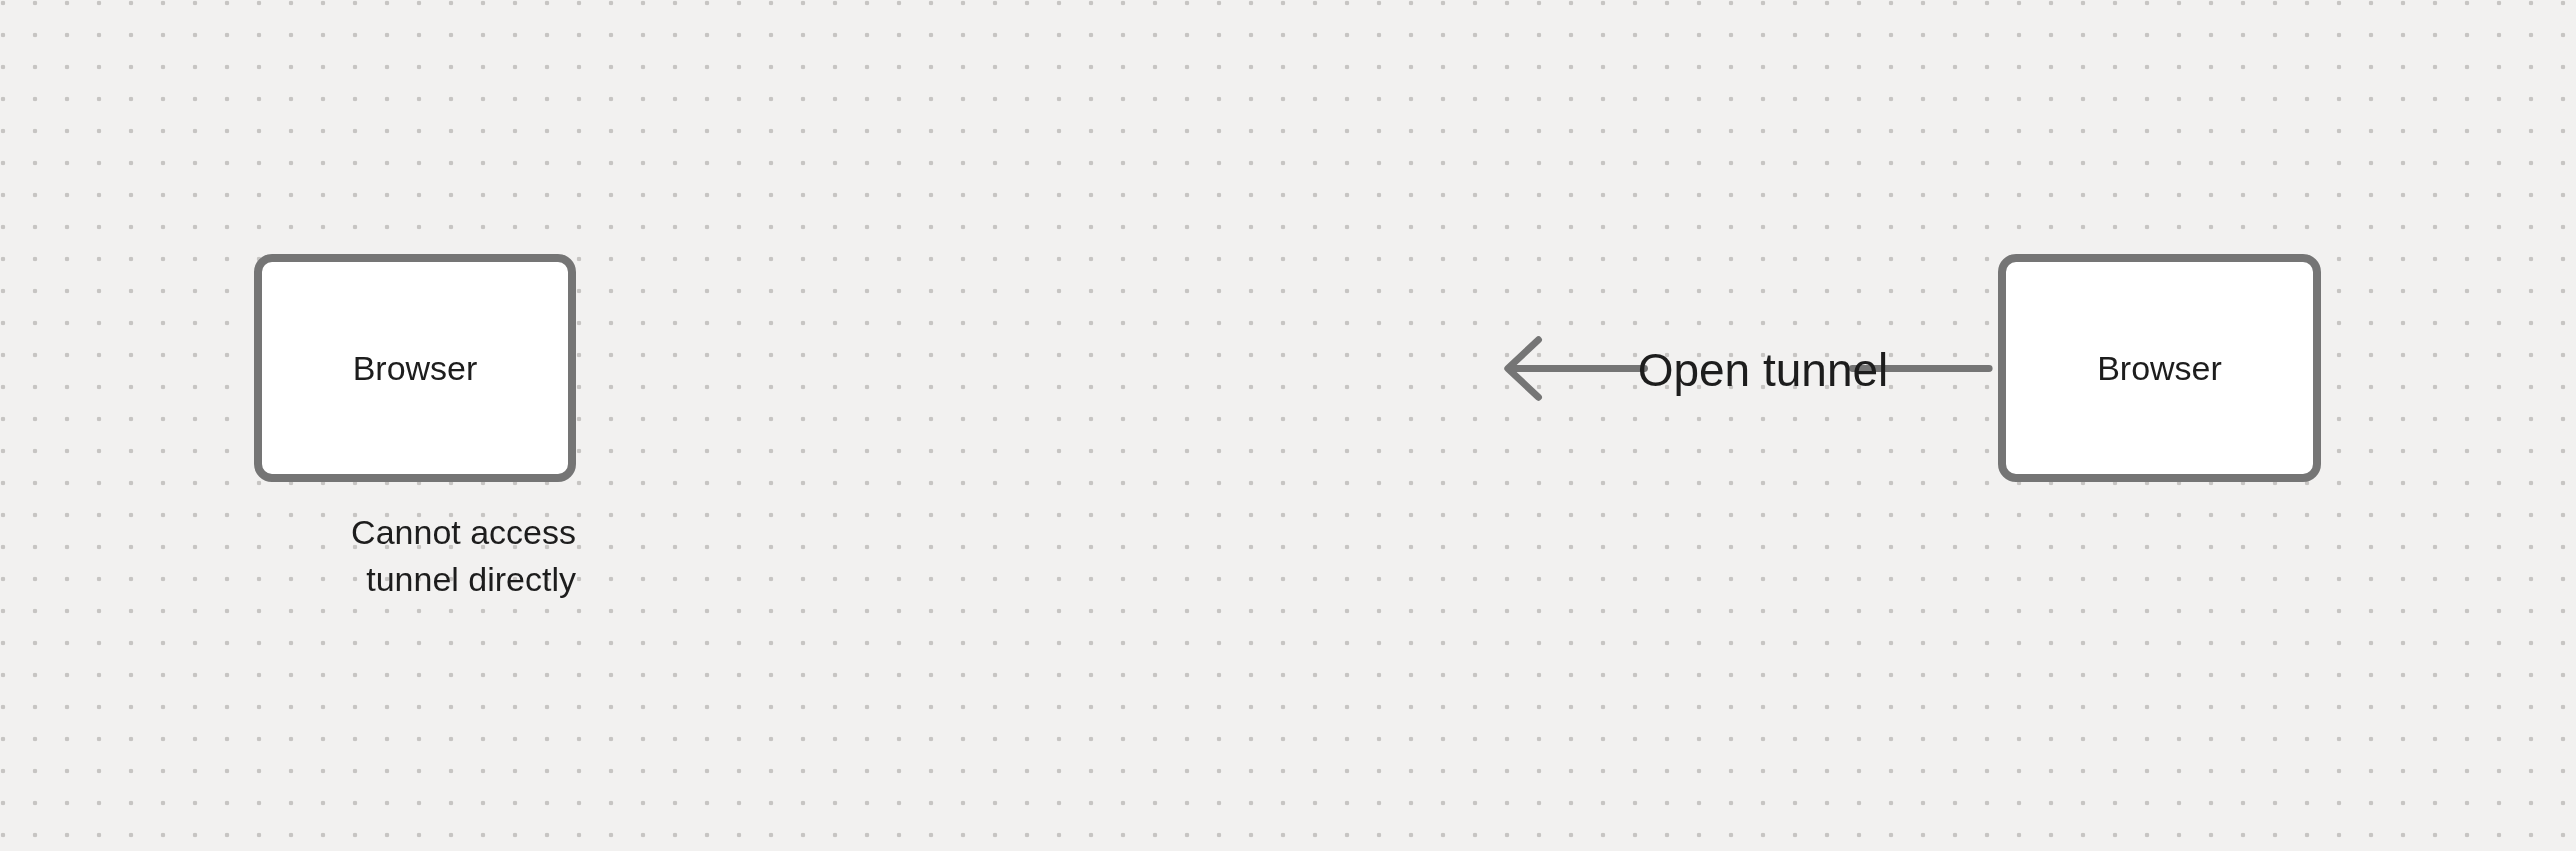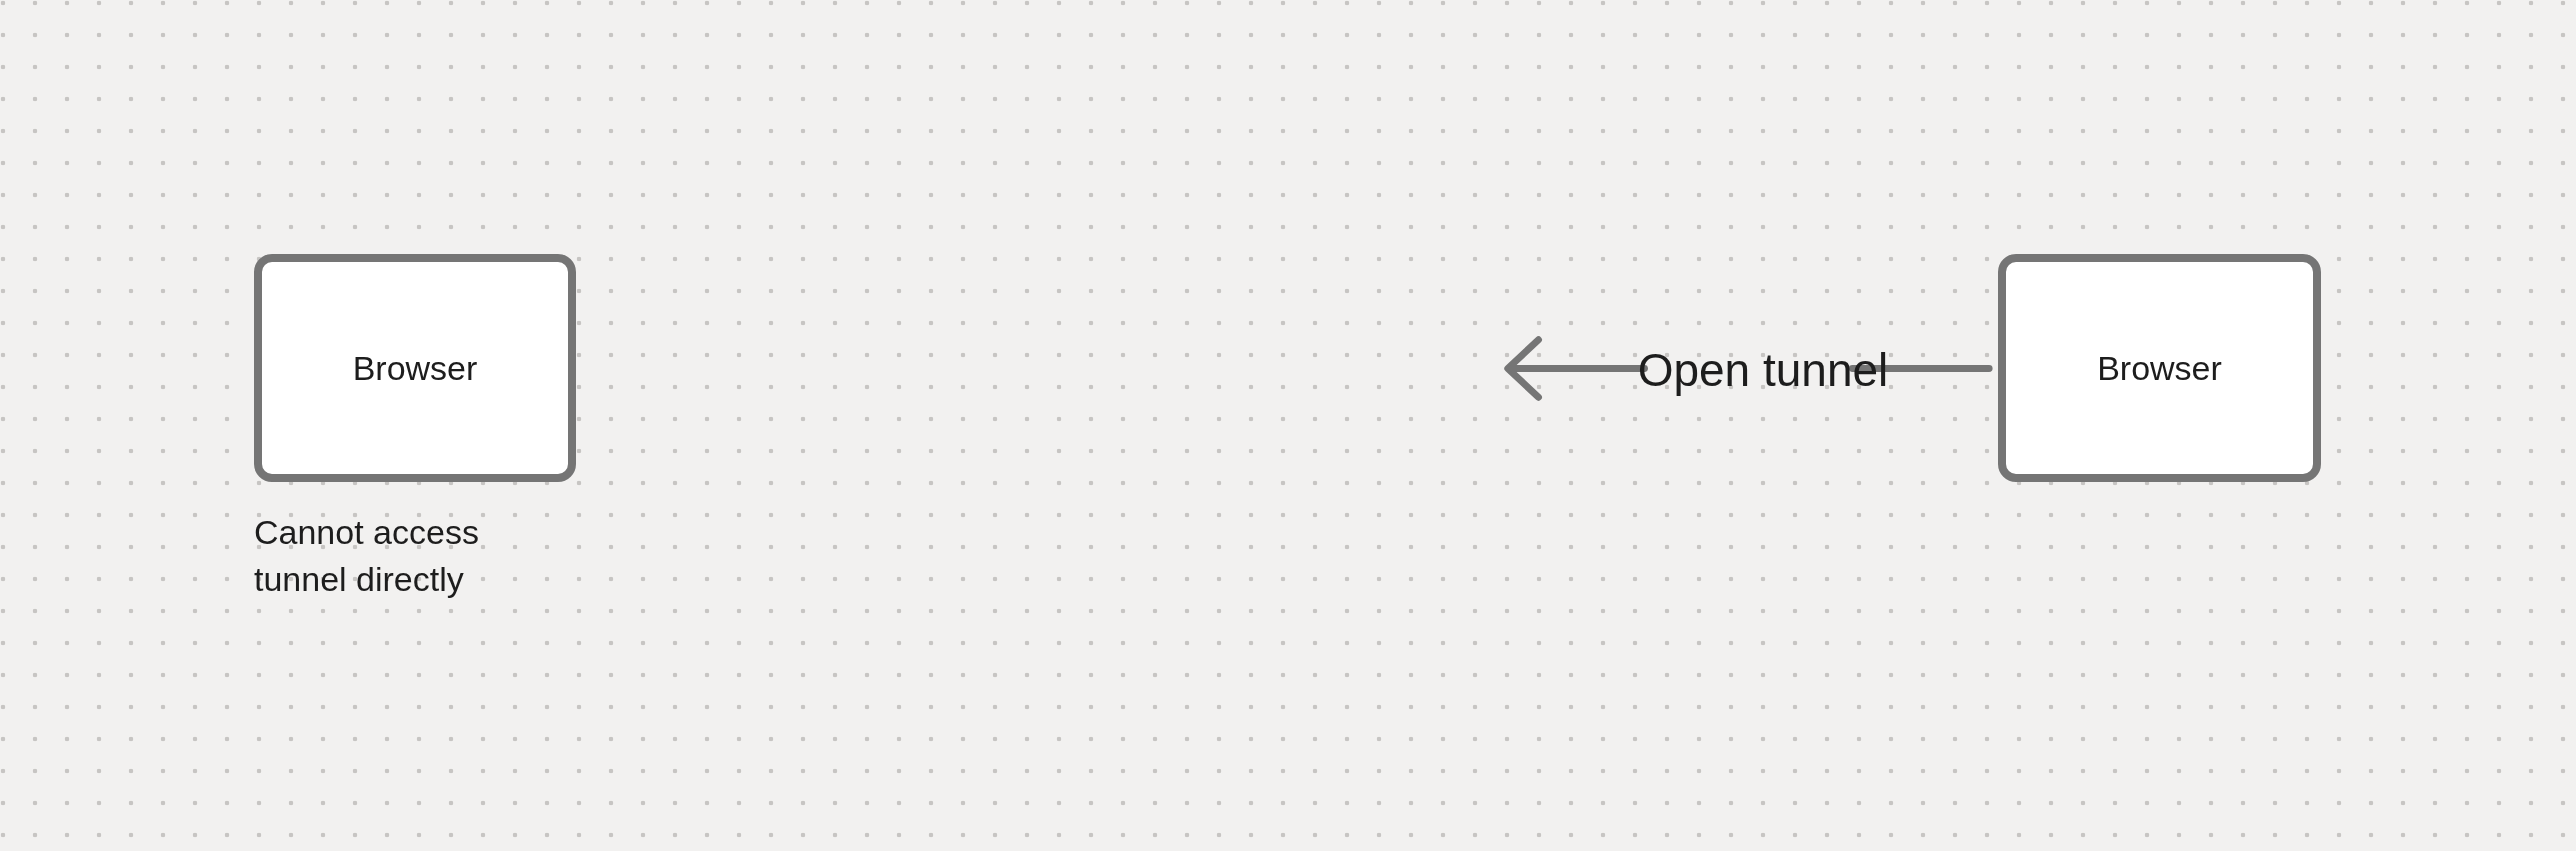--- a/index.html
+++ b/index.html
@@ -47,21 +47,21 @@
   }
   .node-browser { left: 254px; top: 254px; }
   .node-gateway { left: 1174px; top: 254px; height: 229px; }
   .node-server  { left: 1998px; top: 254px; width: 323px; }
 
   .note {
     position: absolute;
     left: 254px;
     top: 509px;
     width: 322px;
-    text-align: left;
+    text-align: right;
     font-size: 34px;
     line-height: 47px;
     color: var(--text);
   }
   .note span { display: block; }
 
   .edge { position: absolute; left: 1486px; top: 317px; width: 515px; height: 104px; }
   .edge svg { position: absolute; left: 0; top: 0; display: block; }
   .edge svg path {
     stroke: var(--shape-stroke);

